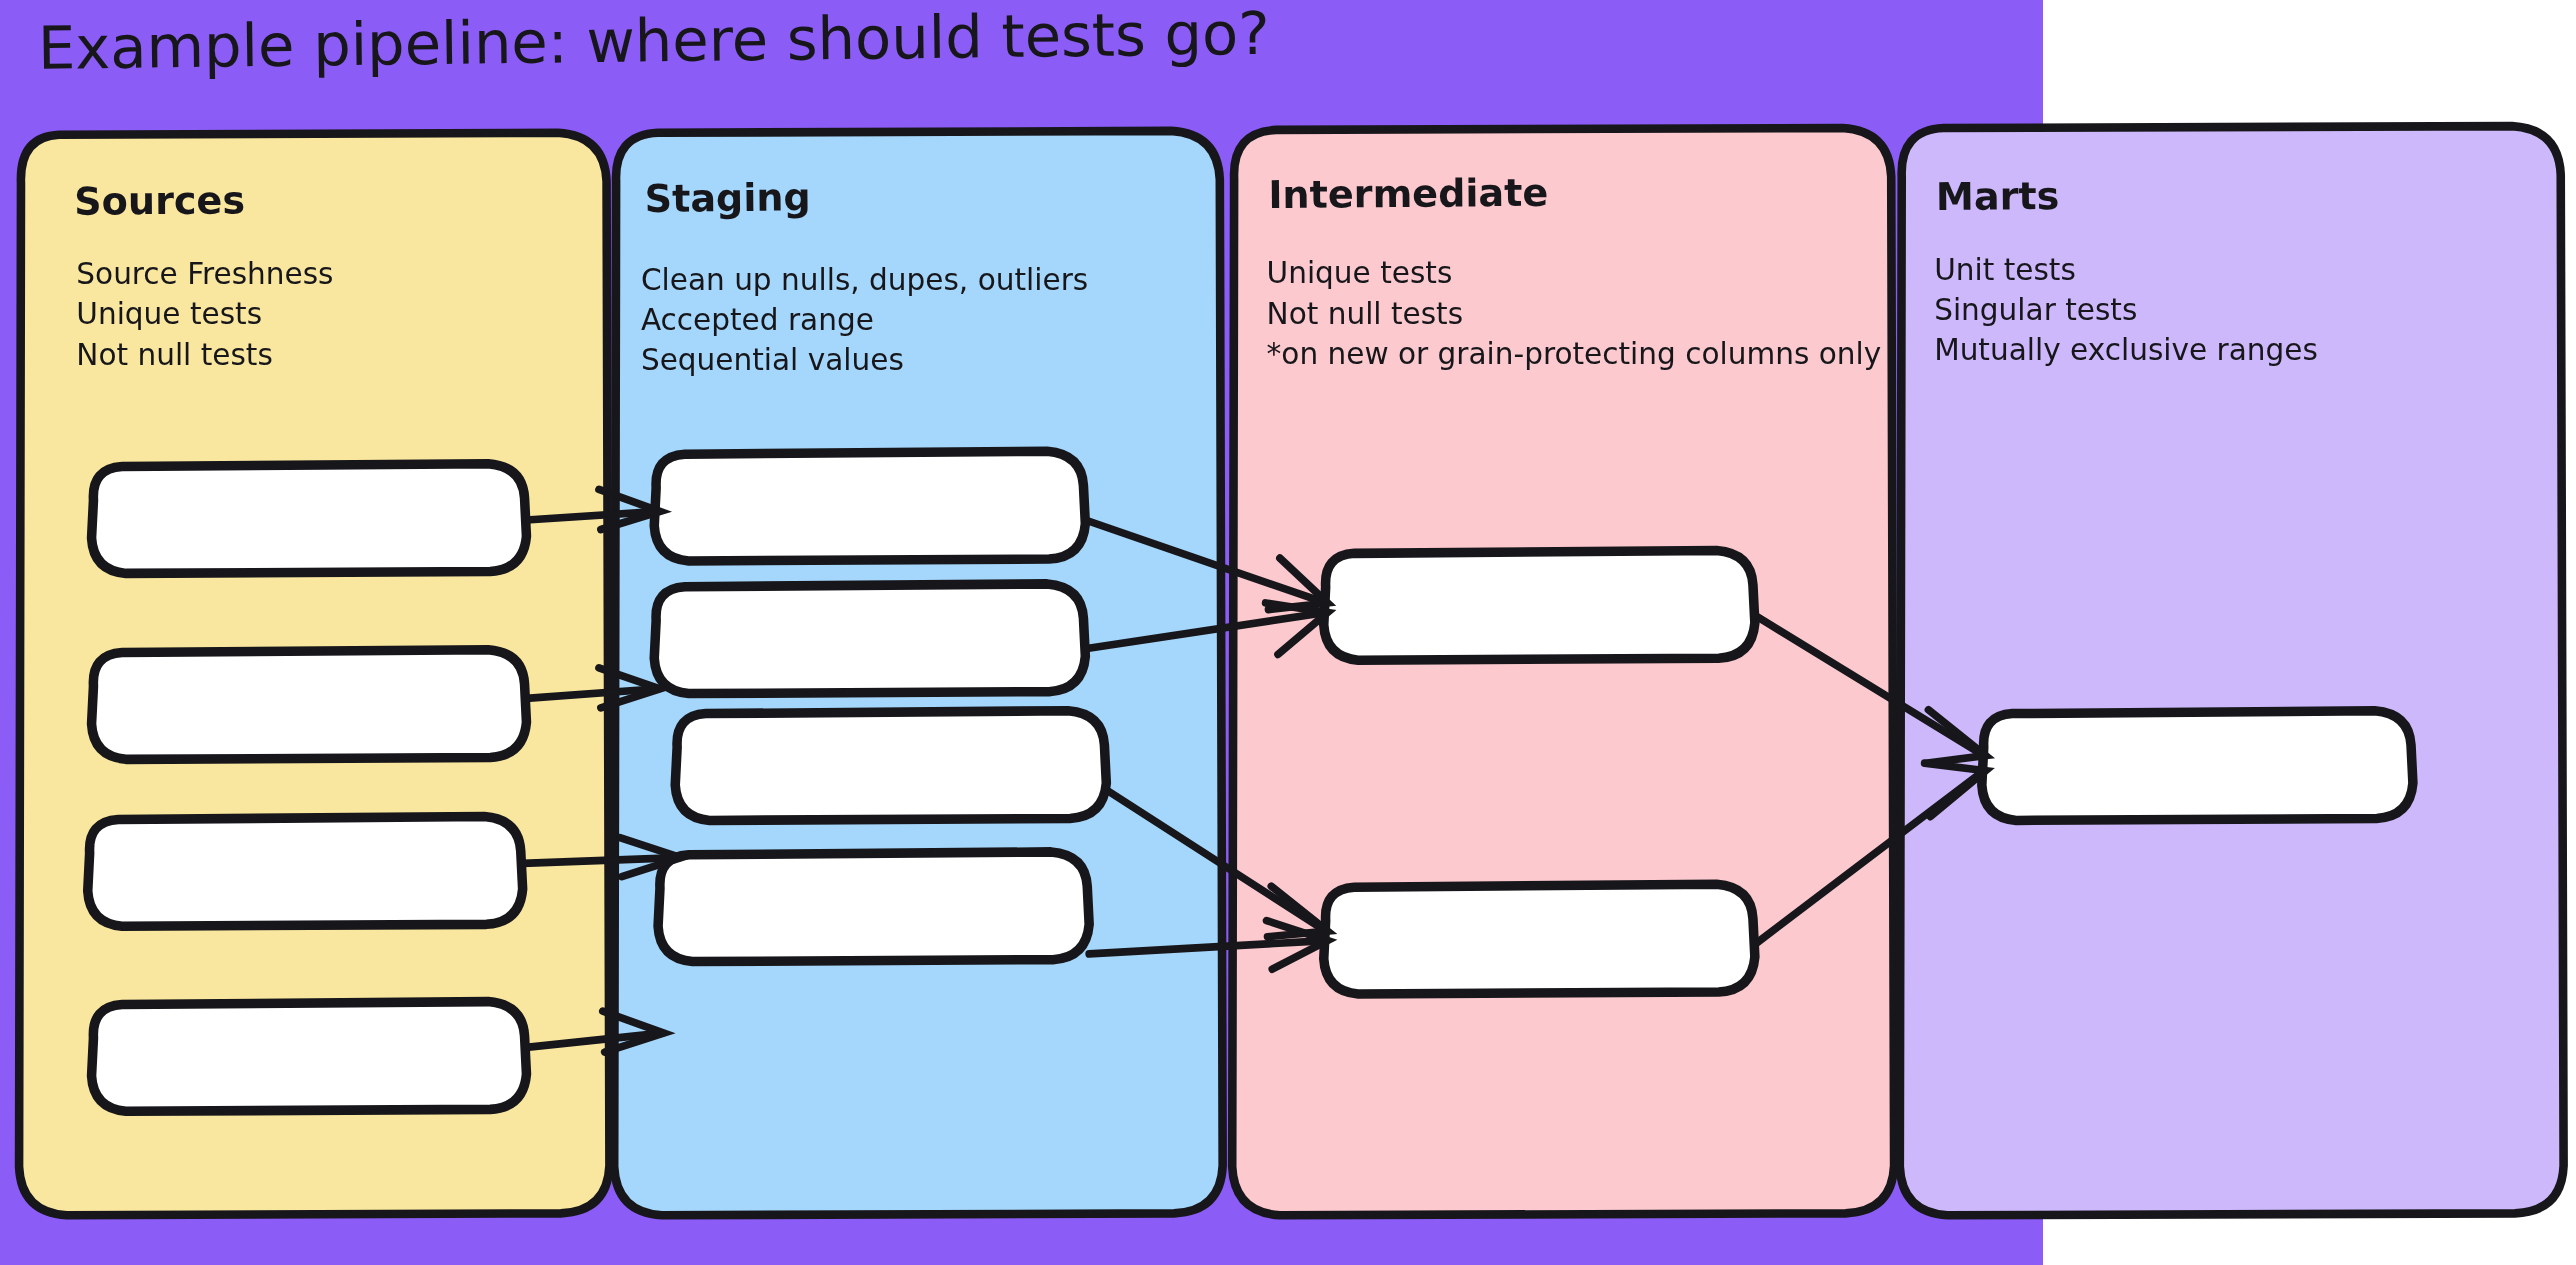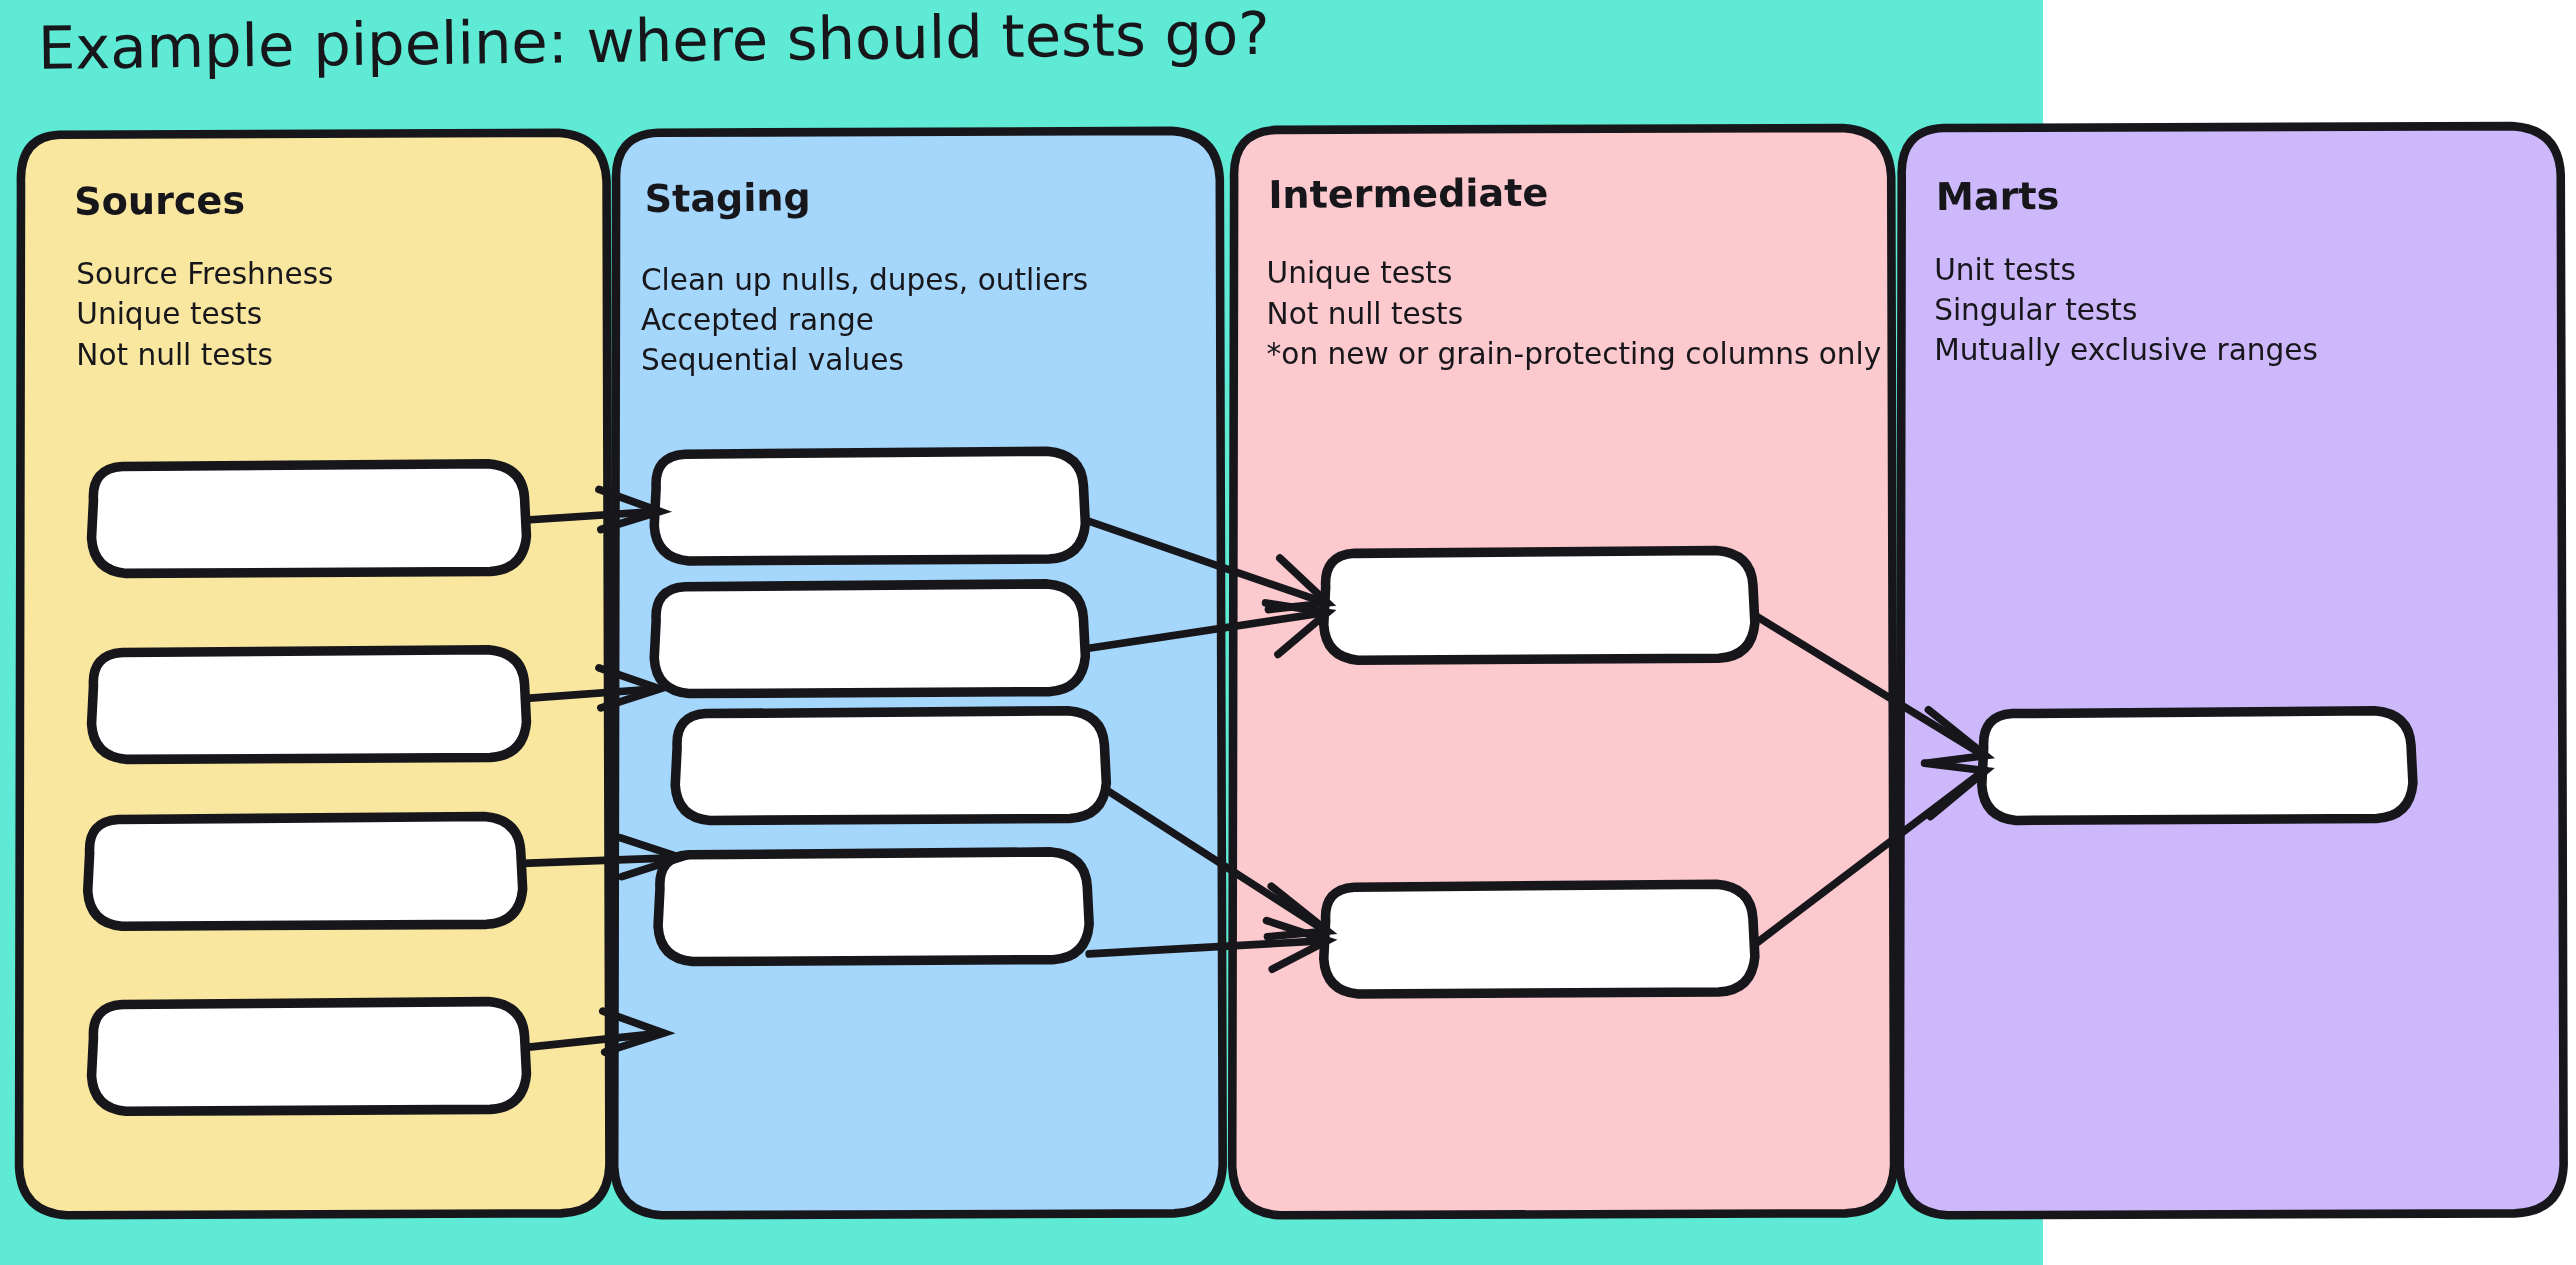--- a/index.html
+++ b/index.html
@@ -1,18 +1,18 @@
 <!DOCTYPE html>
 <html><head>
 <meta charset="utf-8">
 <style>
   html,body{margin:0;padding:0;background:#ffffff;}
   body{width:2576px;height:1266px;overflow:hidden;
        font-family:"DejaVu Sans","Liberation Sans",sans-serif;}
-  #stage{position:relative;width:2043px;height:1266px;background:#5eead4;}
+  #stage{position:relative;width:2043px;height:1266px;background:#8b5cf6;}
   #diagram{position:absolute;left:0;top:0;width:2576px;height:1266px;}
   .ttl{font-family:"DejaVu Sans","Liberation Sans",sans-serif;}
   text{dominant-baseline:alphabetic;}
 </style>
 </head>
 <body>
 
 <div id="stage">
   <svg id="diagram" viewBox="0 0 2701 1327" xmlns="http://www.w3.org/2000/svg">
 

